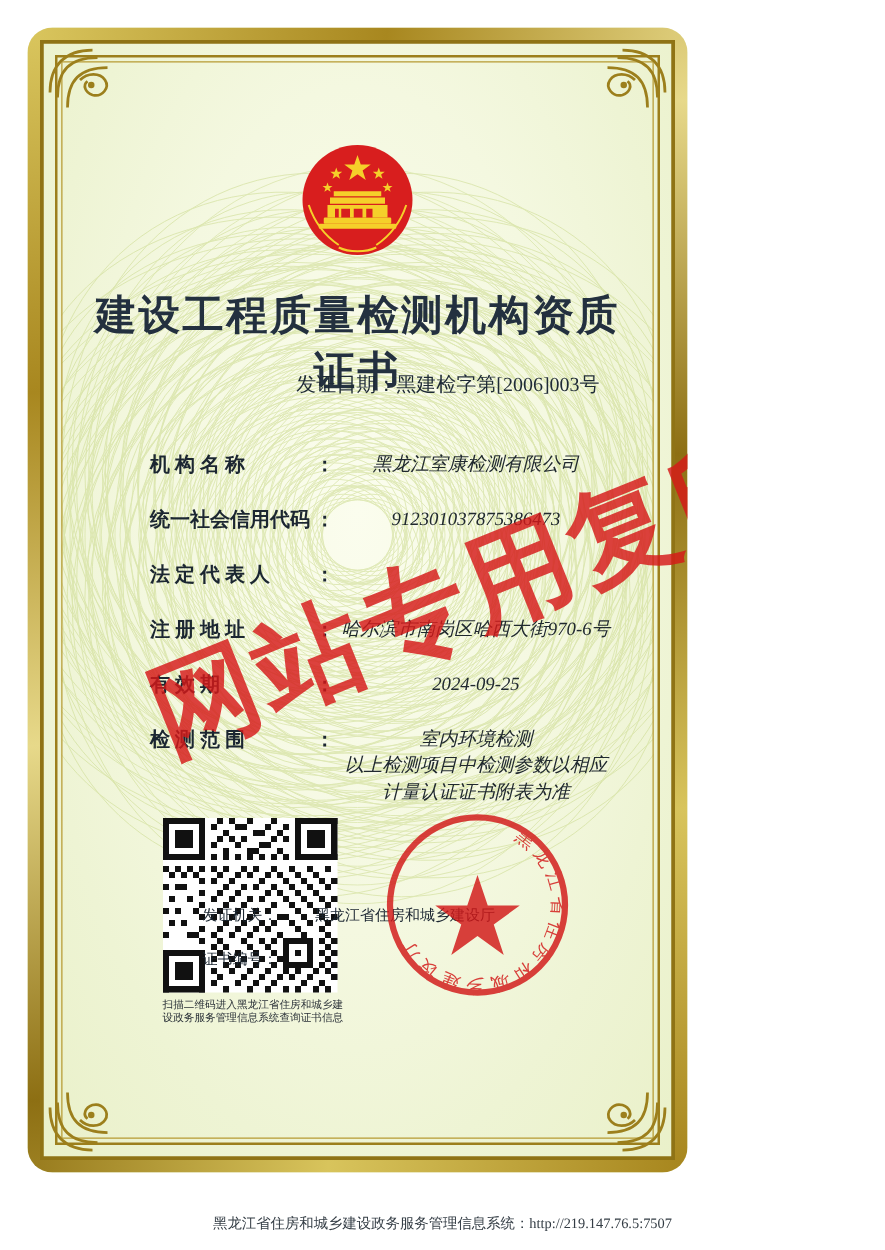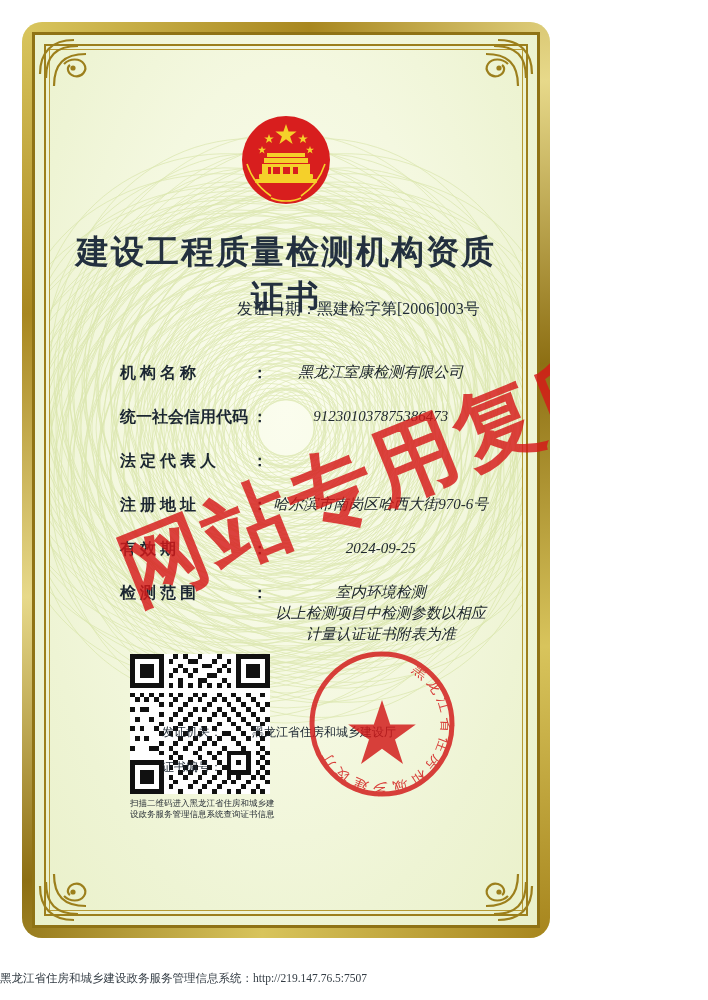--- a/index.html
+++ b/index.html
@@ -230,20 +230,21 @@
     white-space: nowrap;
     pointer-events: none;
     font-family: "Liberation Serif","DejaVu Serif",serif;
   }
 
   
   .footer {
     position: absolute;
     left: 0; right: 0;
     bottom: 14px;
+    text-align: center;
     font-size: 11.5px;
     color: #333c44;
     font-family: "Liberation Serif","DejaVu Serif",serif;
   }
 </style>
 </head>
 <body>
 
 <div class="page">
 

